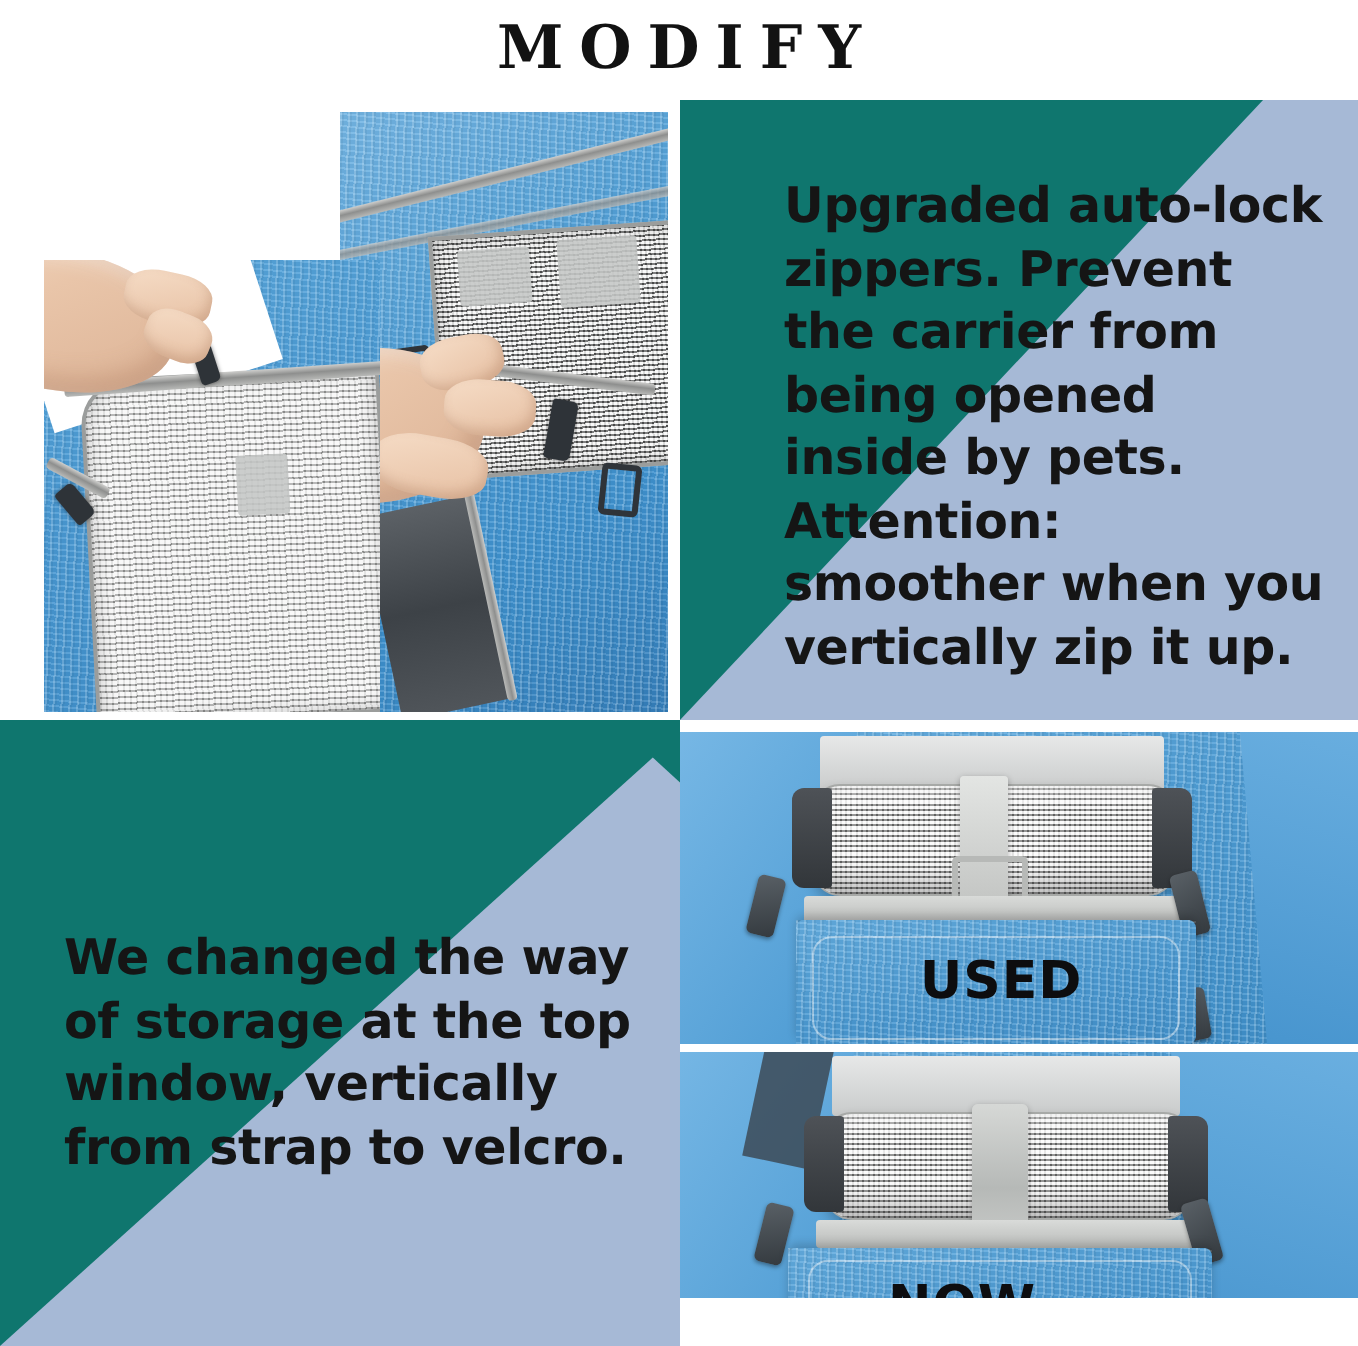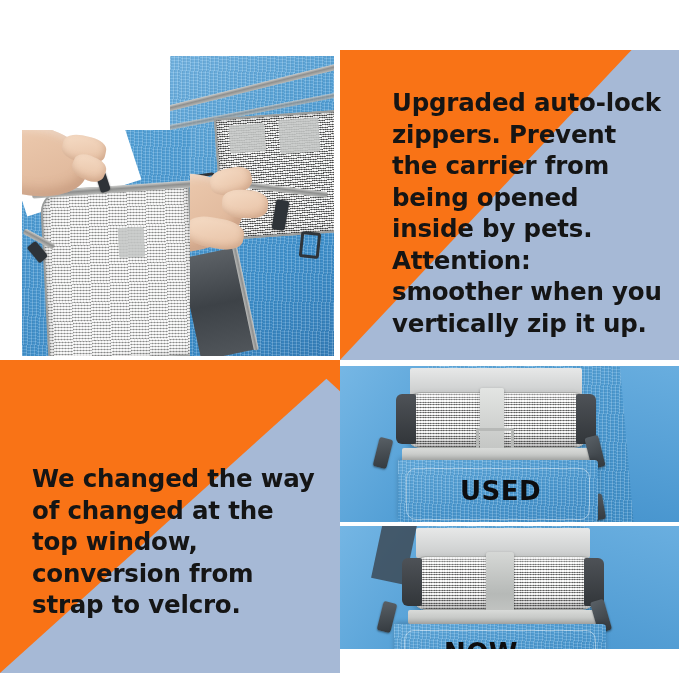--- a/index.html
+++ b/index.html
@@ -53,21 +53,21 @@
   .quad-tl { left: 0;   top: 50px;  width: 340px; height: 310px; }
   .quad-tr { left: 340px; top: 50px;  width: 339px; height: 310px; }
   .quad-bl { left: 0;   top: 360px; width: 340px; height: 313px; }
   .quad-br { left: 340px; top: 360px; width: 339px; height: 313px; }
 
   
   .diag-panel {
     position: relative;
     width: 100%;
     height: 100%;
-    background: #f97316;
+    background: #0f766e;
   }
   .diag-fill {
     position: absolute;
     inset: 0;
     background: #a6b9d6;
   }
   
   .diag-tr .diag-fill {
     clip-path: polygon(100% 0%, 100% 100%, 0% 100%, 86% 0%);
   }
@@ -274,20 +274,23 @@
     letter-spacing: 0.5px;
     color: #0d0d0f;
   }
   .label-used { left: 120px; top: 122px; }
 </style>
 </head>
 <body>
 
 <div class="page">
 
+  <div class="title-bar">
+    <div class="title-text">MODIFY</div>
+  </div>
 
   <div class="quad quad-tl">
     <div class="photo photo-collage">
 
       <div class="sub-right">
         <div class="fabric"></div>
 
         <div class="zip-line" style="left:-10px; top:28px; width:190px; height:6px; transform:rotate(-14deg);"></div>
         <div class="zip-line" style="left:-6px; top:52px; width:186px; height:5px; transform:rotate(-11deg); opacity:.8;"></div>
 
@@ -335,21 +338,21 @@
   <div class="quad quad-tr">
     <div class="diag-panel diag-tr">
       <div class="diag-fill"></div>
       <div class="caption caption-tr">Upgraded auto-lock zippers. Prevent the carrier from being opened inside by pets. Attention: smoother when you vertically zip it up.</div>
     </div>
   </div>
 
   <div class="quad quad-bl">
     <div class="diag-panel diag-bl">
       <div class="diag-fill"></div>
-      <div class="caption caption-bl">We changed the way of changed at the top window, conversion from strap to velcro.</div>
+      <div class="caption caption-bl">We changed the way of storage at the top window, vertically from strap to velcro.</div>
     </div>
   </div>
 
   <div class="quad quad-br">
 
     <div class="stack-top">
       <div class="fabric"></div>
 
       <div style="position:absolute; left:-16px; top:-6px; width:96px; height:170px; background:linear-gradient(120deg,#79b9e6,#4d9bd3); transform:rotate(6deg);"></div>
       <div style="position:absolute; right:-22px; top:-12px; width:110px; height:180px; background:linear-gradient(200deg,#6eb2e2,#4593cd); transform:rotate(-5deg);"></div>

